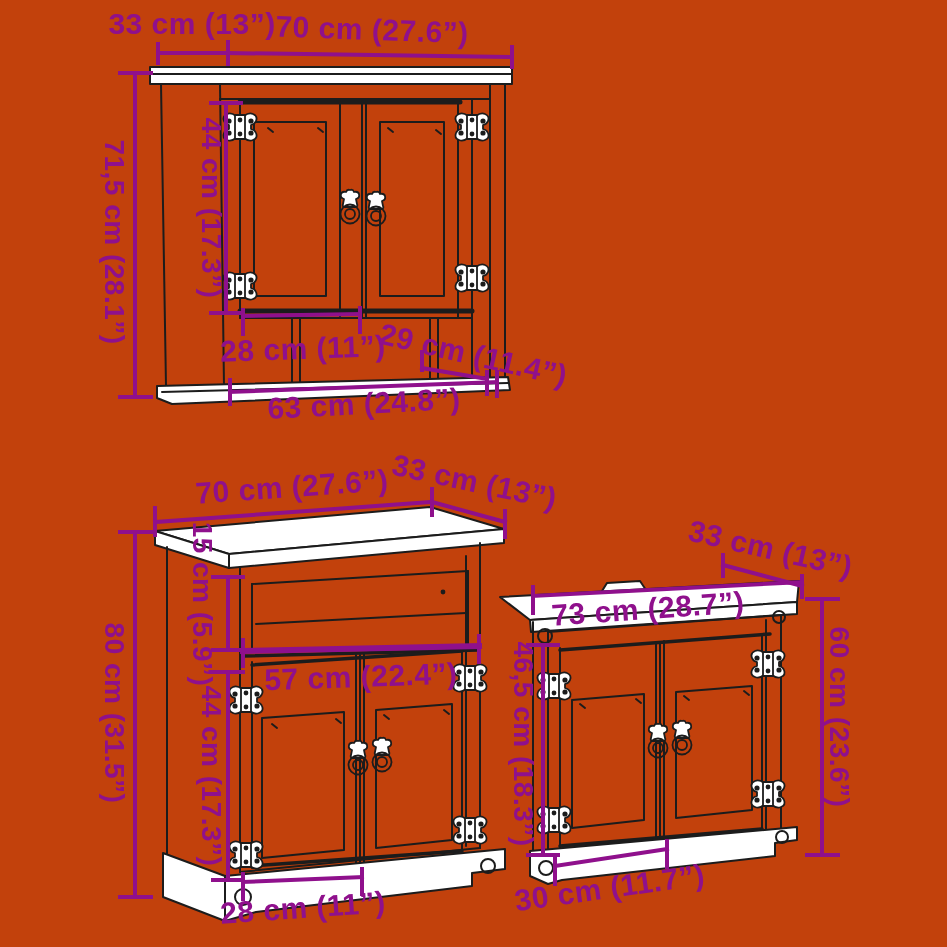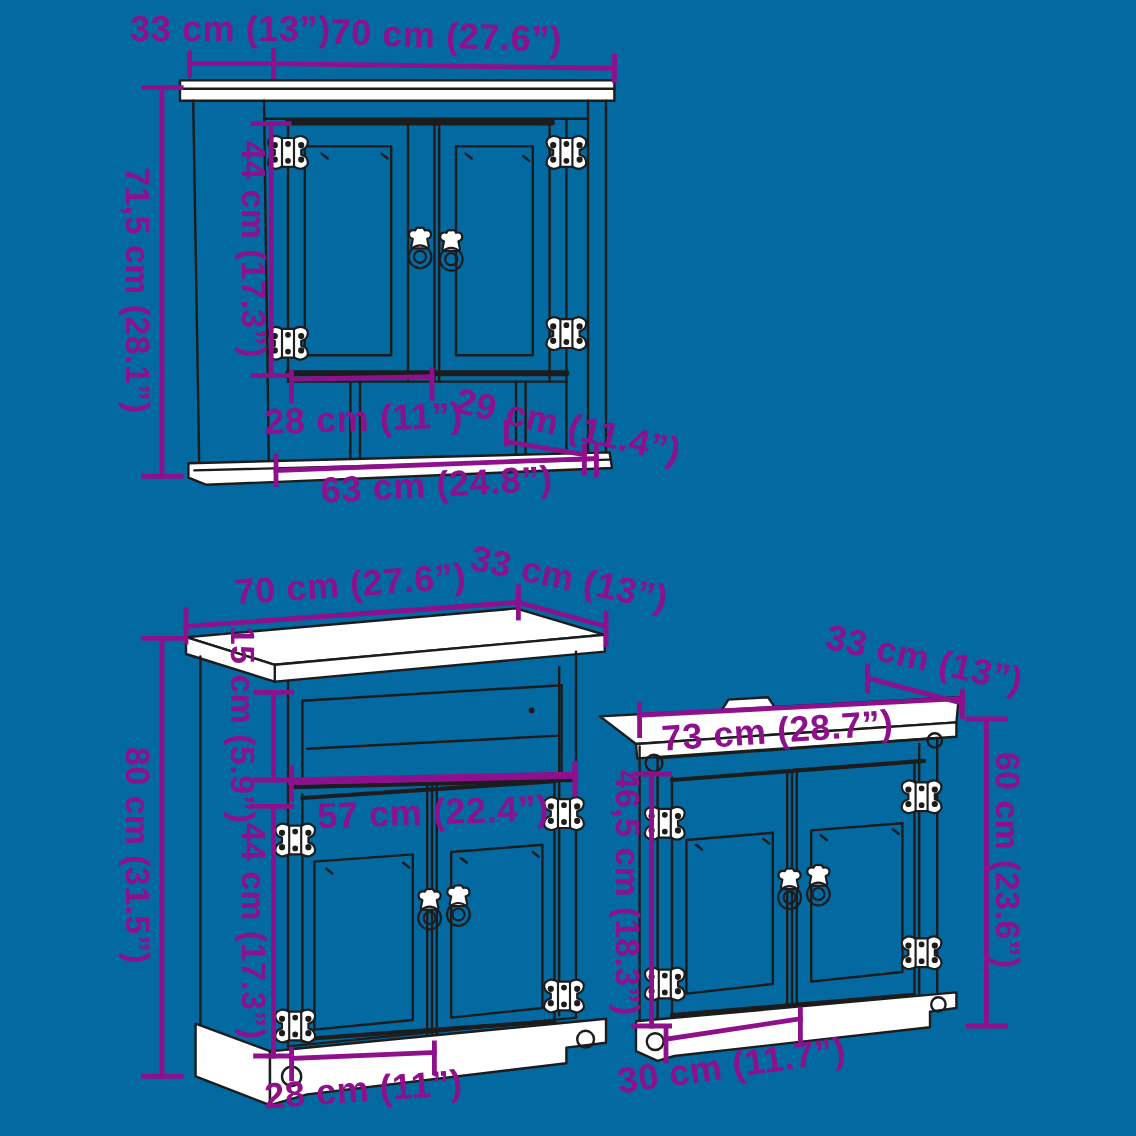--- a/index.html
+++ b/index.html
@@ -1,16 +1,16 @@
 <!DOCTYPE html>
 <html style="--dim: #8f108c; --line: #1c1c1c;"><head>
 <meta charset="utf-8">
 <style>
   html,body{margin:0;padding:0;background:#fff;}
-  .stage{width:947px;height:947px;background:#0369a1;position:relative;overflow:hidden;}
+  .stage{width:947px;height:947px;background:#c2410c;position:relative;overflow:hidden;}
   svg{display:block;}
   .art{stroke:var(--line,#1c1c1c);stroke-width:2;fill:none;stroke-linecap:round;stroke-linejoin:round;}
   .art .thick{stroke-width:5;}
   .art .med{stroke-width:3.5;}
   .art .fillw{fill:#ffffff;}
   .art .dot{fill:var(--line,#1c1c1c);stroke:none;}
   .dim{stroke:var(--dim,#8f108c);stroke-width:4;fill:none;stroke-linecap:square;}
   .dim .fat{stroke-width:6;}
   .lbl{fill:var(--dim,#8f108c);font-family:"Liberation Sans",sans-serif;font-weight:bold;
        font-size:30px;text-anchor:middle;dominant-baseline:middle;letter-spacing:0.5px;}

